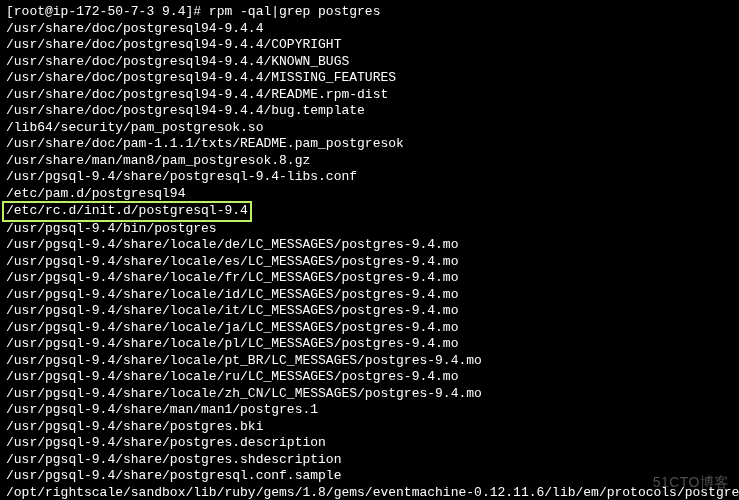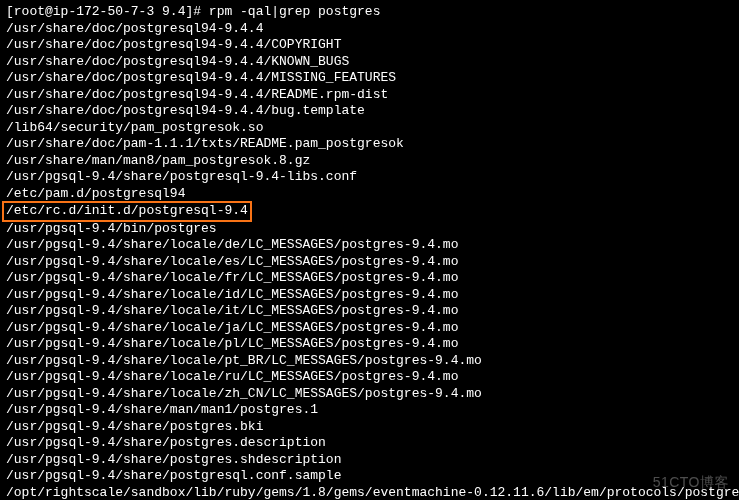--- a/index.html
+++ b/index.html
@@ -17,21 +17,21 @@
     line-height: 16.5px;
     color: #fff;
     background: #000;
     margin: 0;
     padding: 4px 6px;
     white-space: pre;
   }
   .prompt { color: #fff; }
   .hl {
     display: inline-block;
-    border: 2px solid #f97316;
+    border: 2px solid #bef264;
     margin: -1px -4px;
     padding: 0px 2px;
     box-sizing: border-box;
   }
   .watermark {
     position: absolute;
     right: 10px;
     bottom: 8px;
     color: rgba(220,220,220,0.35);
     font-family: "Microsoft YaHei", Arial, sans-serif;

